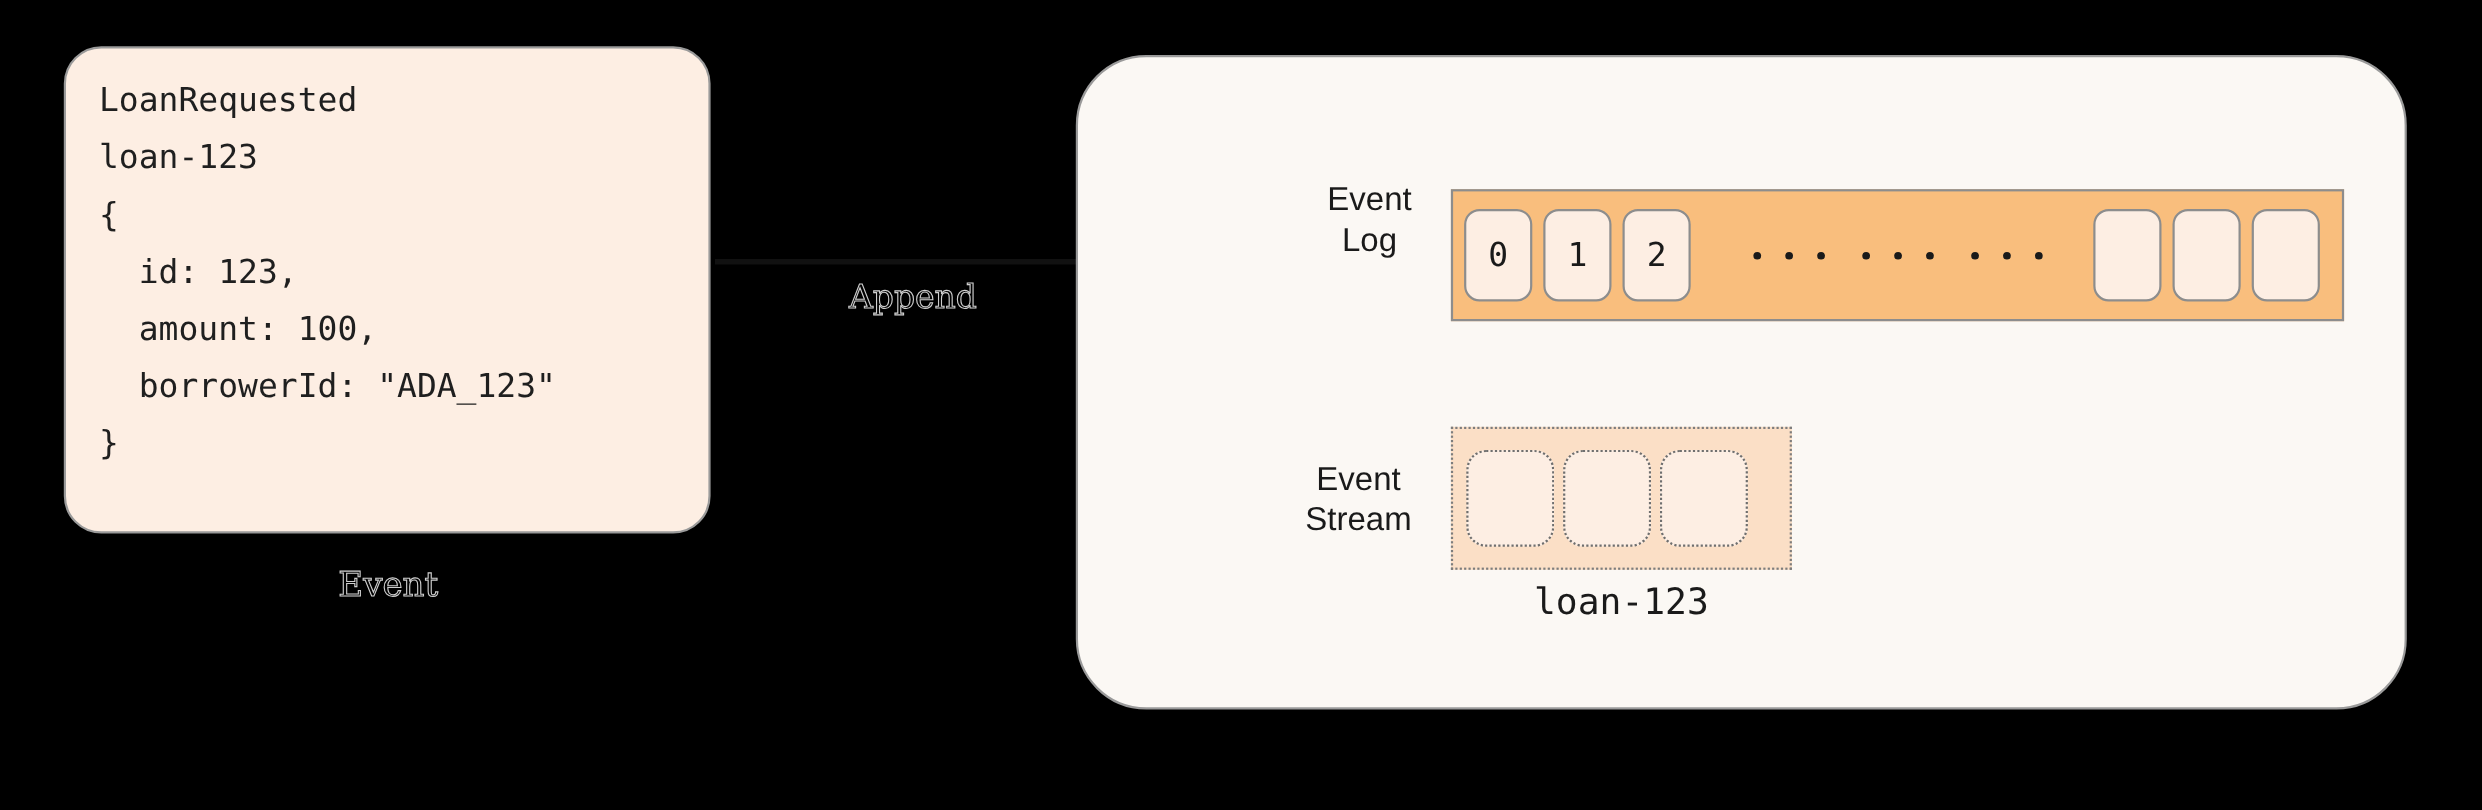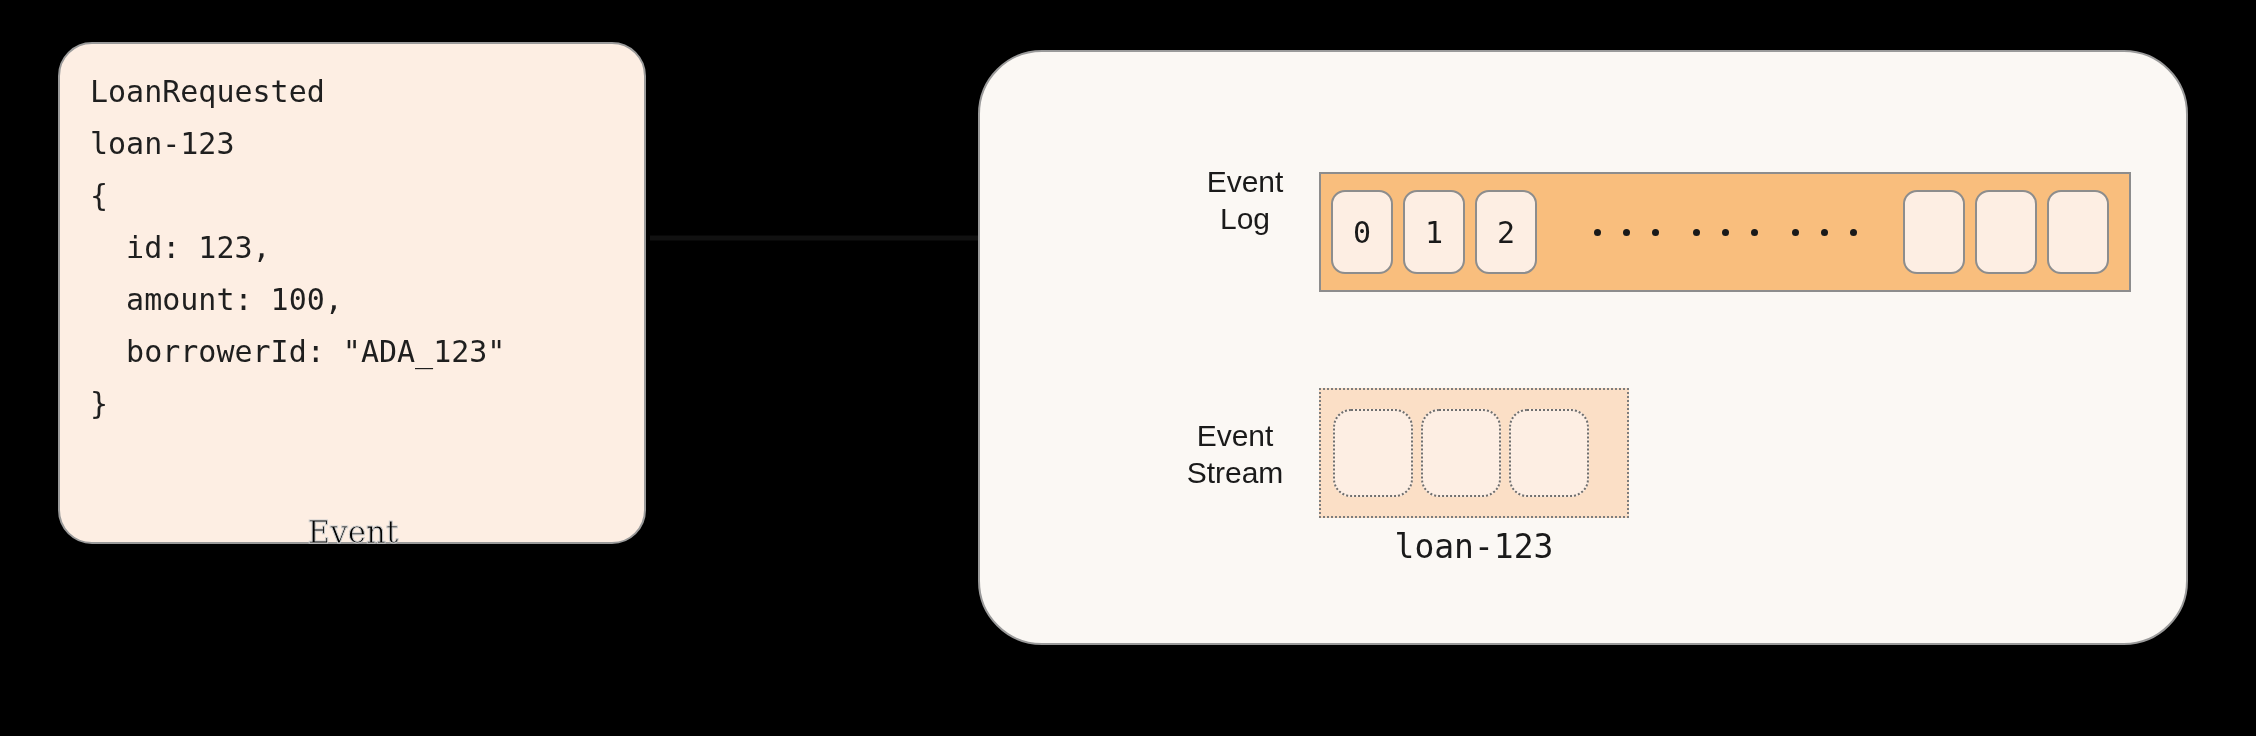--- a/index.html
+++ b/index.html
@@ -17,21 +17,21 @@
     background: #000000;
     overflow: hidden;
   }
 
   
   .event-card {
     position: absolute;
     left: 58px;
     top: 42px;
     width: 588px;
-    height: 502px;
+    height: 443px;
     background: #FDEEE3;
     border: 2px solid #9a9a9a;
     border-radius: 34px;
     box-sizing: border-box;
   }
   .event-code {
     position: absolute;
     left: 30px;
     top: 22px;
     right: 10px;
@@ -218,20 +218,21 @@
     <defs>
       <marker id="ah" markerWidth="9" markerHeight="9" refX="5.2" refY="3" orient="auto" markerUnits="strokeWidth">
         <path d="M0,0 L6.4,3 L0,6 L1.4,3 Z" fill="#111111"></path>
       </marker>
     </defs>
 
     <path d="M0,38 L487,38" stroke="#111111" stroke-width="5" fill="none" marker-end="url(#ah)"></path>
 
     <path d="M372,38 L372,248 Q372,258 382,258 L487,258" stroke="#111111" stroke-width="5" fill="none" stroke-linecap="round" marker-end="url(#ah)"></path>
   </svg>
+  <div class="outline-text caption-append">Append</div>
 
   <div class="store-card"></div>
 
   <div class="row-label label-event-log">Event
 Log</div>
 
   <div class="log-bar">
     <div class="log-cell">0</div>
     <div class="log-cell">1</div>
     <div class="log-cell">2</div>

